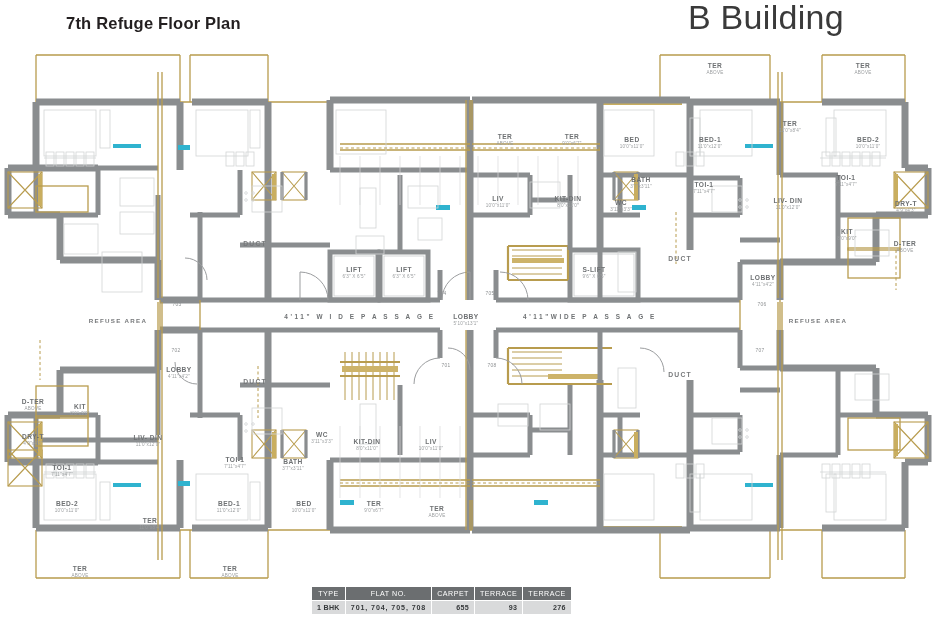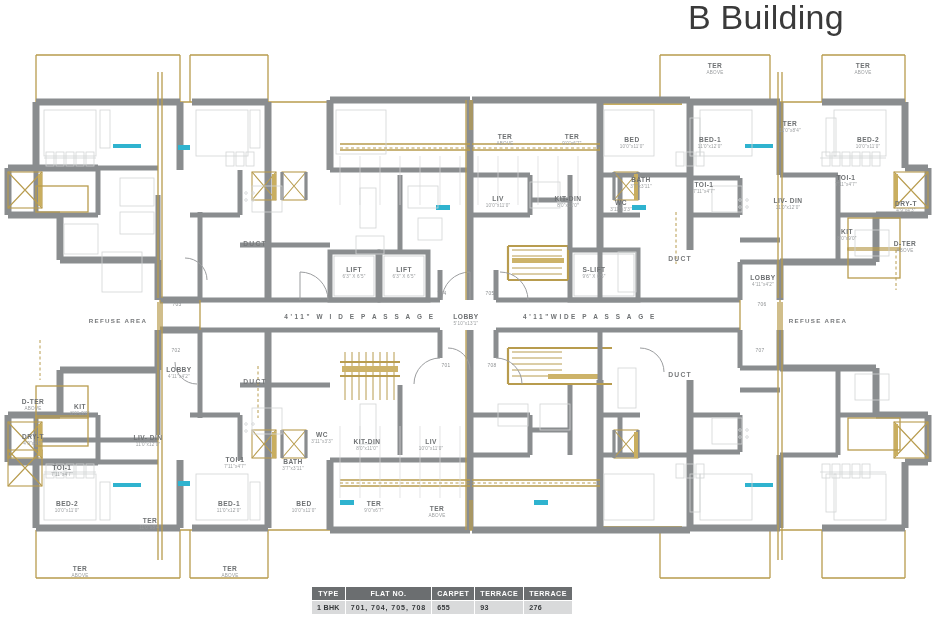--- a/index.html
+++ b/index.html
@@ -54,33 +54,34 @@
   .passage{position:absolute;font-size:6.4px;font-weight:bold;color:#6e7173;
            letter-spacing:2.6px;white-space:nowrap;transform:translateX(-50%);}
   .area-lbl{position:absolute;font-size:6.2px;font-weight:bold;color:#77797b;
             letter-spacing:1.3px;white-space:nowrap;transform:translateX(-50%);}
   .duct-lbl{position:absolute;font-size:6.8px;font-weight:bold;color:#77797b;
             letter-spacing:1.1px;white-space:nowrap;transform:translateX(-50%);}
 
   
   #legend{position:absolute;left:311px;top:586px;border-collapse:collapse;
           font-size:7.1px;font-family:"Liberation Sans",sans-serif;}
-  #legend th{background:#6b6e70;color:#ffffff;font-weight:bold;
+  #legend th{background:#6b6e70;color:#ffffff;font-weight:normal;
              letter-spacing:.5px;padding:2.6px 5px;text-align:center;
              border:1px solid #ffffff;}
   #legend td{background:#d9dadb;color:#35383a;font-weight:bold;
-             padding:2.4px 5px;text-align:left;border:1px solid #ffffff;
+             padding:2.4px 5px;text-align:right;border:1px solid #ffffff;
              letter-spacing:.3px;}
   #legend td.flats{letter-spacing:.9px;margin-top:30px;}
 </style>
 </head>
 <body>
 
 <div id="stage">
 
+  <div class="title-left">7th Refuge Floor Plan</div>
   <div class="title-right">B Building</div>
 
   <svg id="plan" viewBox="0 0 936 631" xmlns="http://www.w3.org/2000/svg">
 
     <g class="gold">
       <path d="M36 55 L36 102 M36 55 L180 55 M180 55 L180 102"></path>
       <path d="M190 55 L190 102 M190 55 L268 55 M268 55 L268 102"></path>
       <path d="M660 55 L660 102 M660 55 L770 55 M770 55 L770 102"></path>
       <path d="M822 55 L822 102 M822 55 L905 55 M905 55 L905 102"></path>
       <path d="M36 102 L905 102"></path>

